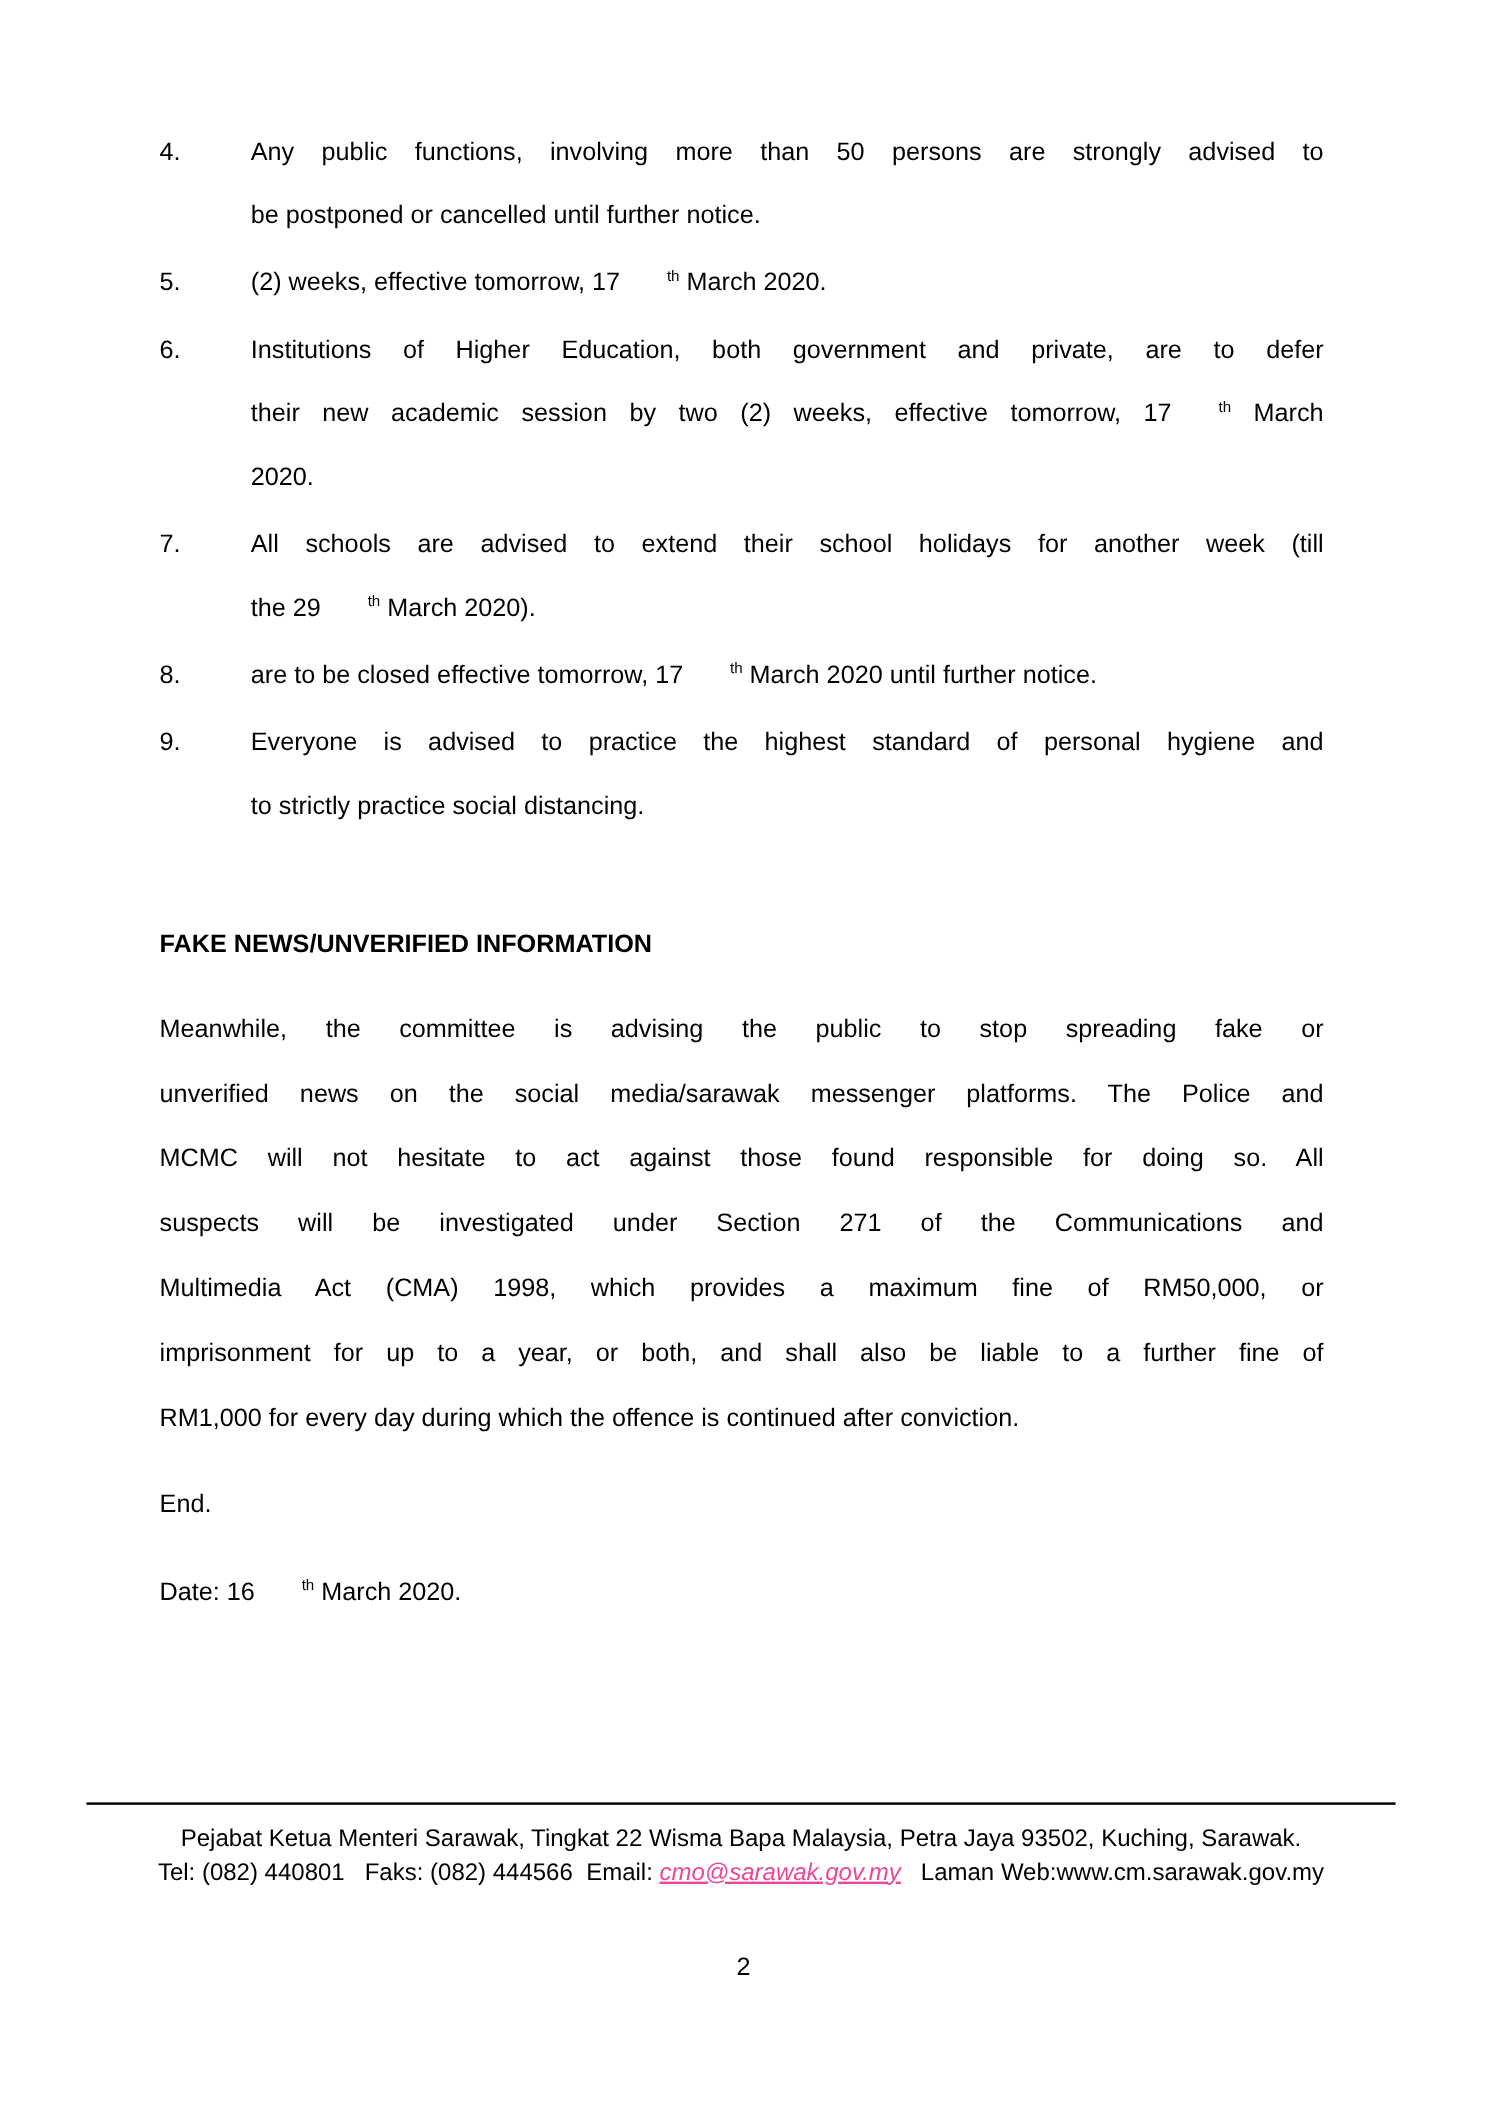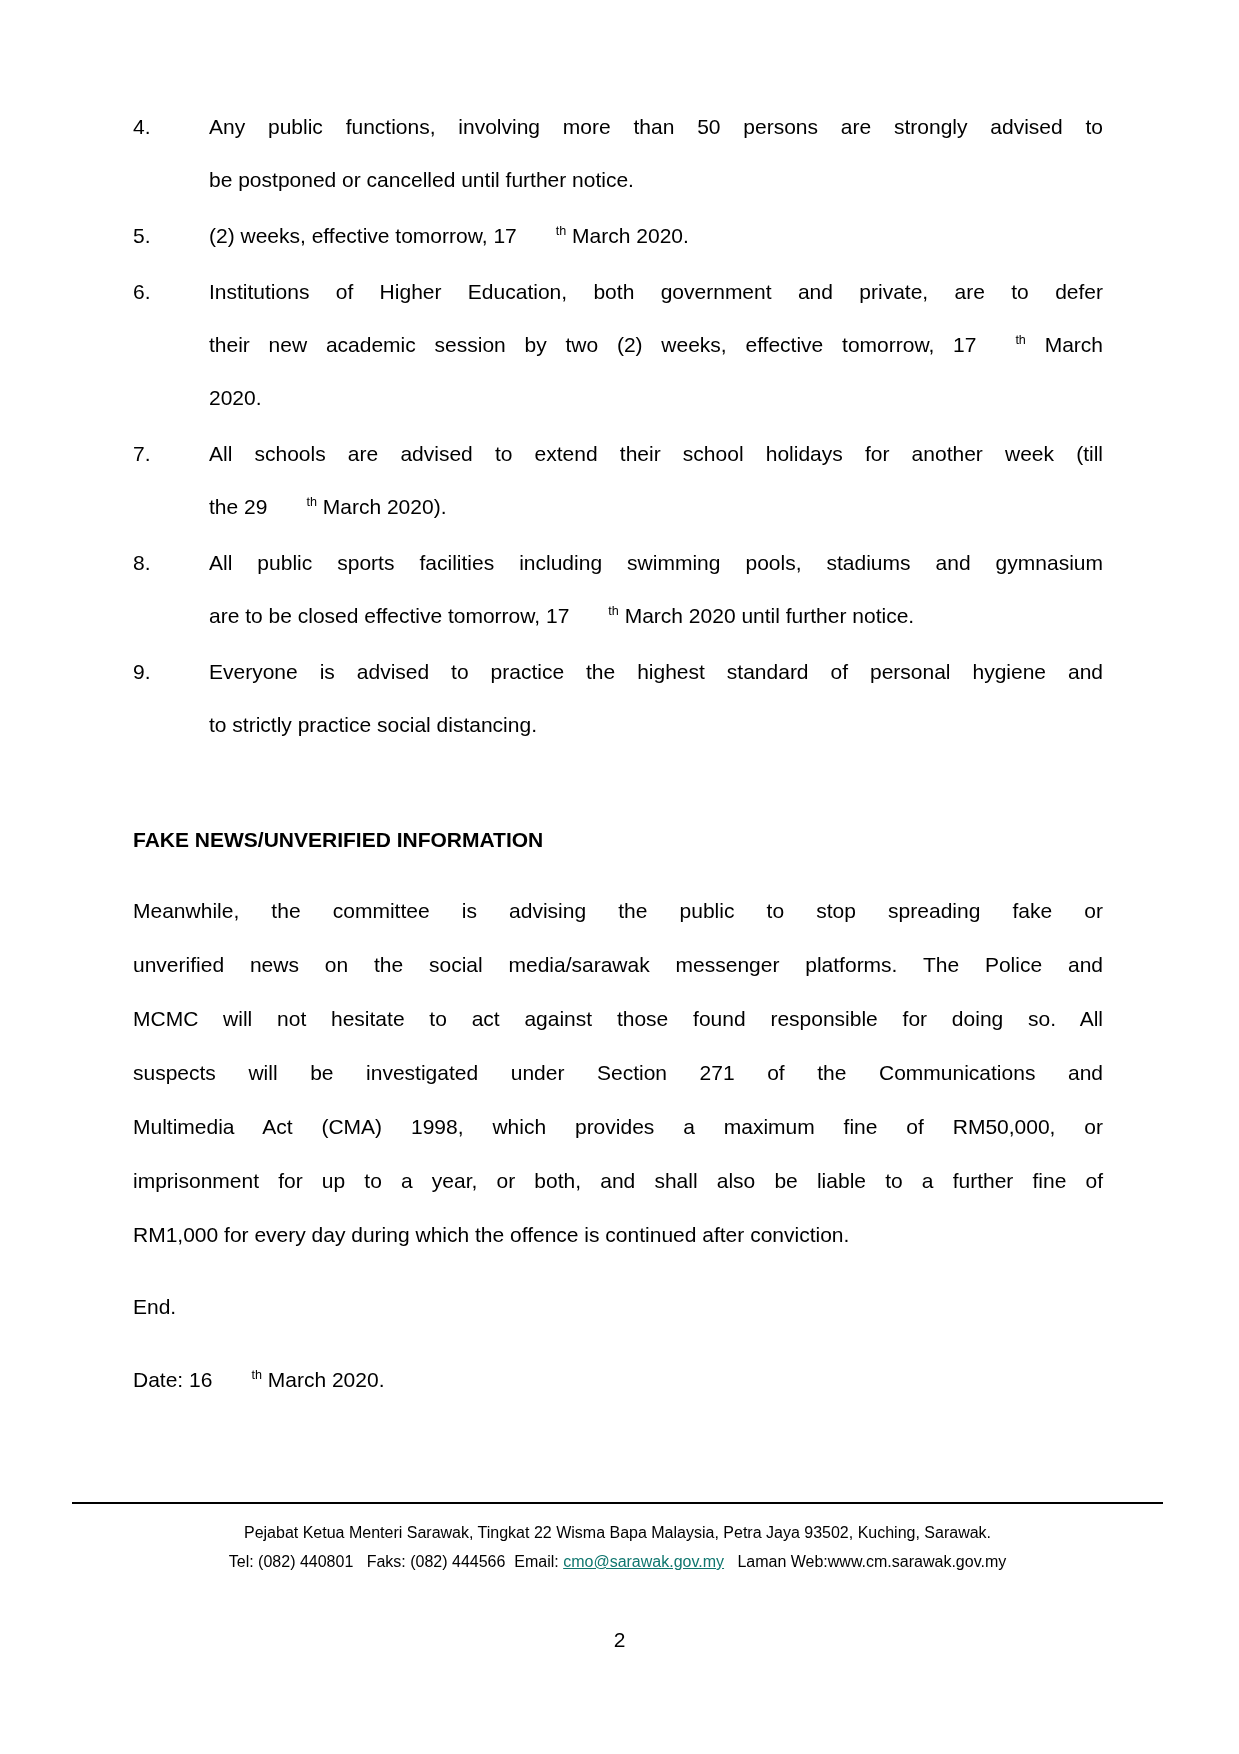--- a/index.html
+++ b/index.html
@@ -36,21 +36,21 @@
     right: 76px;
     top: 1502px;
     border-top: 2px solid #000000;
   }
   .footer-text {
     position: absolute;
     left: 60px;
     right: 64px;
     top: 1518px;
     text-align: center;
-    font-size: 16px;
+    font-size: 20px;
     line-height: 29px;
   }
   .footer-line { white-space: pre-wrap; }
   .email-link { text-decoration: underline; cursor: pointer; }
   .page-number {
     position: absolute;
     left: 0;
     right: 0;
     top: 1626px;
     text-align: center;
@@ -90,21 +90,20 @@
         <div class="list-item">
           <span class="num">7.</span>
           <div class="item-text">
             <div class="dl j">All schools are advised to extend their school holidays for another week (till</div>
             <div class="dl">the 29<sup>th</sup> March 2020).</div>
           </div>
         </div>
         <div class="list-item">
           <span class="num">8.</span>
           <div class="item-text">
-            <div class="dl j">All public sports facilities including swimming pools, stadiums and gymnasium</div>
             <div class="dl">are to be closed effective tomorrow, 17<sup>th</sup> March 2020 until further notice.</div>
           </div>
         </div>
         <div class="list-item">
           <span class="num">9.</span>
           <div class="item-text">
             <div class="dl j">Everyone is advised to practice the highest standard of personal hygiene and</div>
             <div class="dl">to strictly practice social distancing.</div>
           </div>
         </div>
@@ -125,18 +124,18 @@
     <div class="end-line">End.</div>
 
     <div class="date-line">Date: 16<sup>th</sup> March 2020.</div>
 
   </div>
 
   <div class="footer-rule"></div>
 
   <div class="footer-text">
     <div class="footer-line">Pejabat Ketua Menteri Sarawak, Tingkat 22 Wisma Bapa Malaysia, Petra Jaya 93502, Kuching, Sarawak.</div>
-    <div class="footer-line"><span>Tel: (082) 440801   Faks: (082) 444566  Email: </span><span class="email-link" style="color: #0f766e;">cmo@sarawak.gov.my</span><span>   Laman Web:www.cm.sarawak.gov.my</span></div>
+    <div class="footer-line"><span>Tel: (082) 440801   Faks: (082) 444566  Email: </span><span class="email-link" style="color: #ec4899; font-style: italic;">cmo@sarawak.gov.my</span><span>   Laman Web:www.cm.sarawak.gov.my</span></div>
   </div>
 
   <div class="page-number">2</div>
 
 </div>
 
 </body></html>

